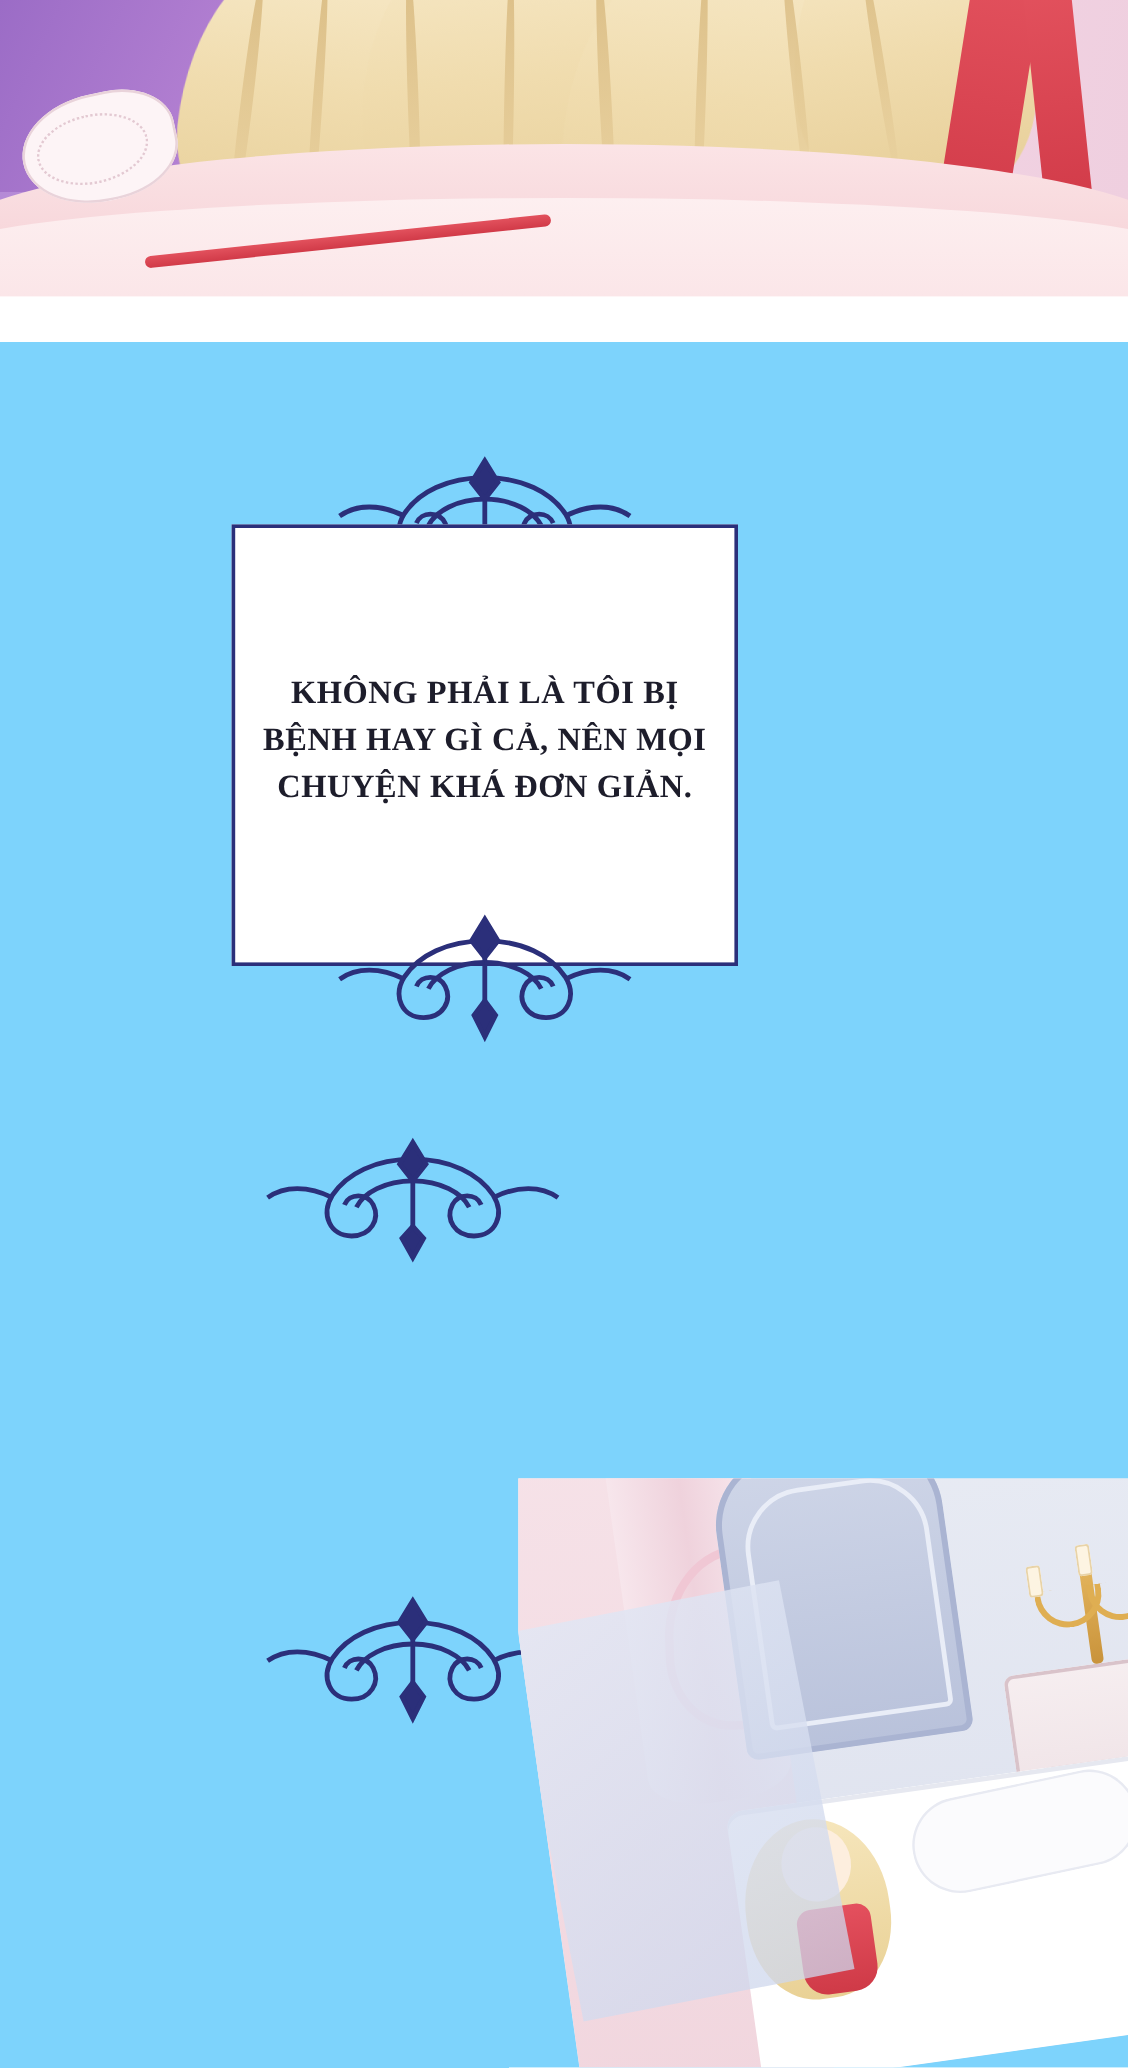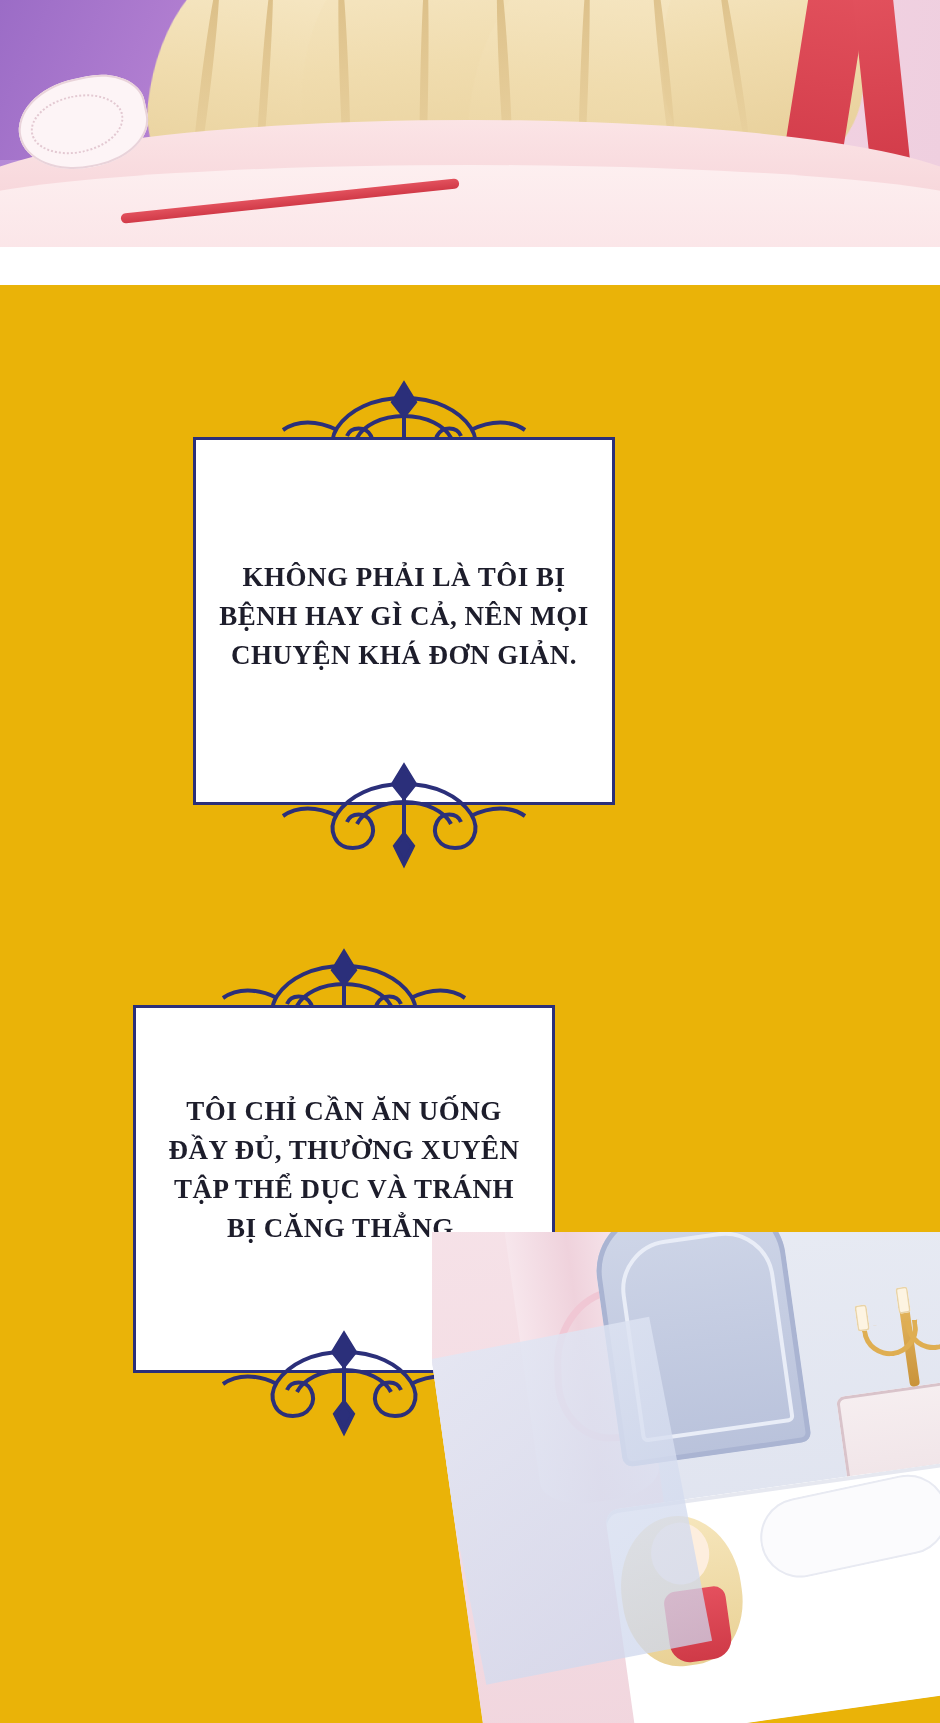--- a/index.html
+++ b/index.html
@@ -11,21 +11,21 @@
     width: 940px;
     height: 1723px;
     position: relative;
     overflow: hidden;
     font-family: "Liberation Serif", serif;
   }
 
   .page {
     position: absolute;
     inset: 0;
-    background: #eab308;
+    background: #7dd3fc;
   }
 
   
   .top-art {
     position: absolute;
     left: 0;
     top: 0;
     width: 940px;
     height: 285px;
     overflow: hidden;
@@ -368,26 +368,20 @@
       <path d="M151 22 C182 22 206 34 218 52 C228 68 220 86 202 86 C186 86 178 72 184 60 C189 50 204 50 208 60"></path>
       <path d="M151 40 C128 40 110 50 104 62"></path>
       <path d="M151 40 C174 40 192 50 198 62"></path>
       <path d="M84 54 C64 44 44 44 30 54"></path>
       <path d="M218 54 C238 44 258 44 272 54"></path>
       <path d="M151 8 L140 26 L151 40 L162 26 Z" fill="#2b2f7a"></path>
       <path d="M151 104 L142 88 L151 78 L160 88 Z" fill="#2b2f7a"></path>
     </svg>
   </div>
 
-  <div class="narr-box" id="box2">
-    <div class="narr-text">TÔI CHỈ CẦN ĂN UỐNG
-ĐẦY ĐỦ, THƯỜNG XUYÊN
-TẬP THỂ DỤC VÀ TRÁNH
-BỊ CĂNG THẲNG.</div>
-  </div>
 
   <div class="orn" style="left:193px; top:1328px; width:302px; height:110px;">
     <svg width="302" height="110" viewBox="0 0 302 110" fill="none" stroke="#2b2f7a" stroke-width="4">
       <path d="M151 6 L151 104"></path>
       <path d="M151 24 C120 24 96 36 84 54 C74 70 82 88 100 88 C116 88 124 74 118 62 C113 52 98 52 94 62"></path>
       <path d="M151 24 C182 24 206 36 218 54 C228 70 220 88 202 88 C186 88 178 74 184 62 C189 52 204 52 208 62"></path>
       <path d="M151 42 C128 42 110 52 104 64"></path>
       <path d="M151 42 C174 42 192 52 198 64"></path>
       <path d="M84 56 C64 46 44 46 30 56"></path>
       <path d="M218 56 C238 46 258 46 272 56"></path>

